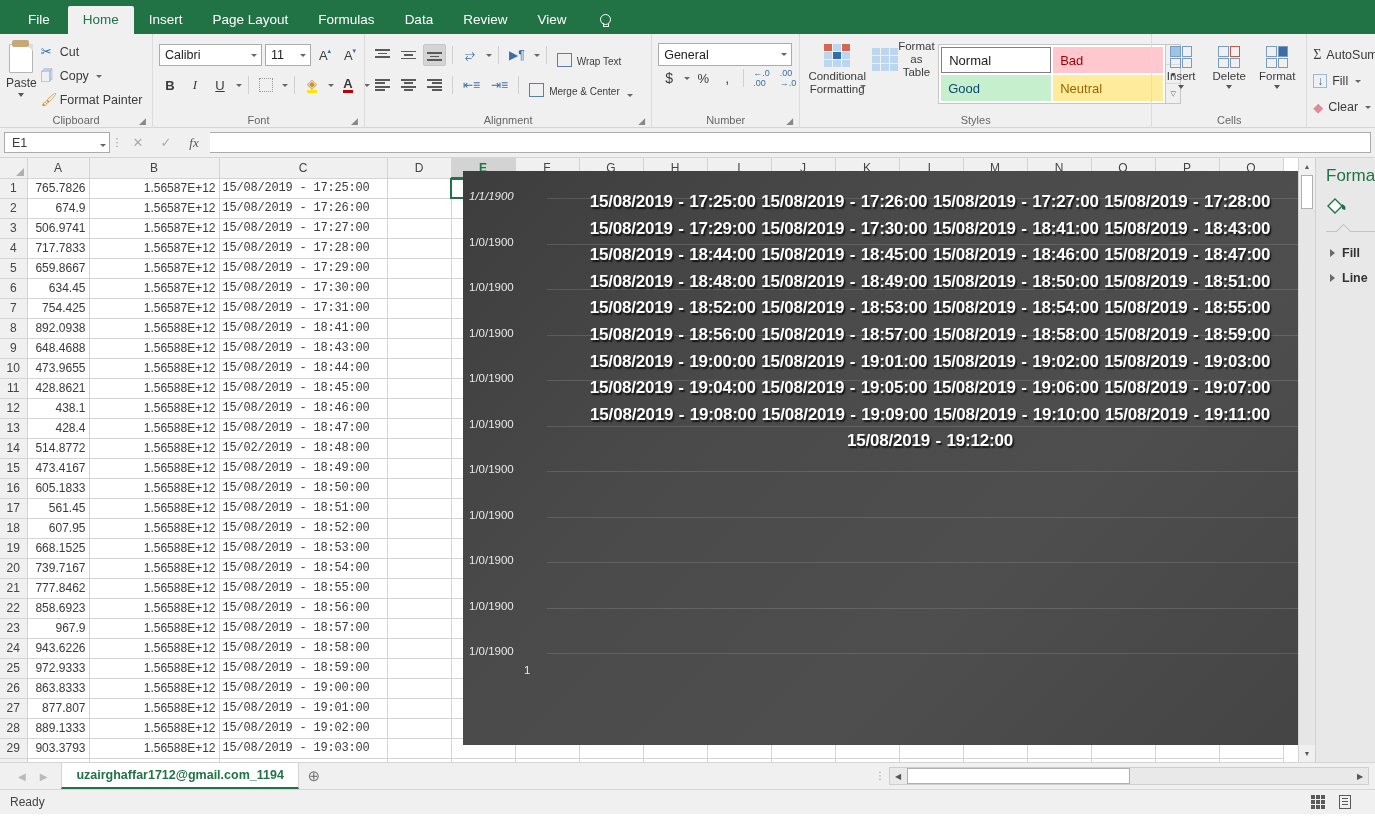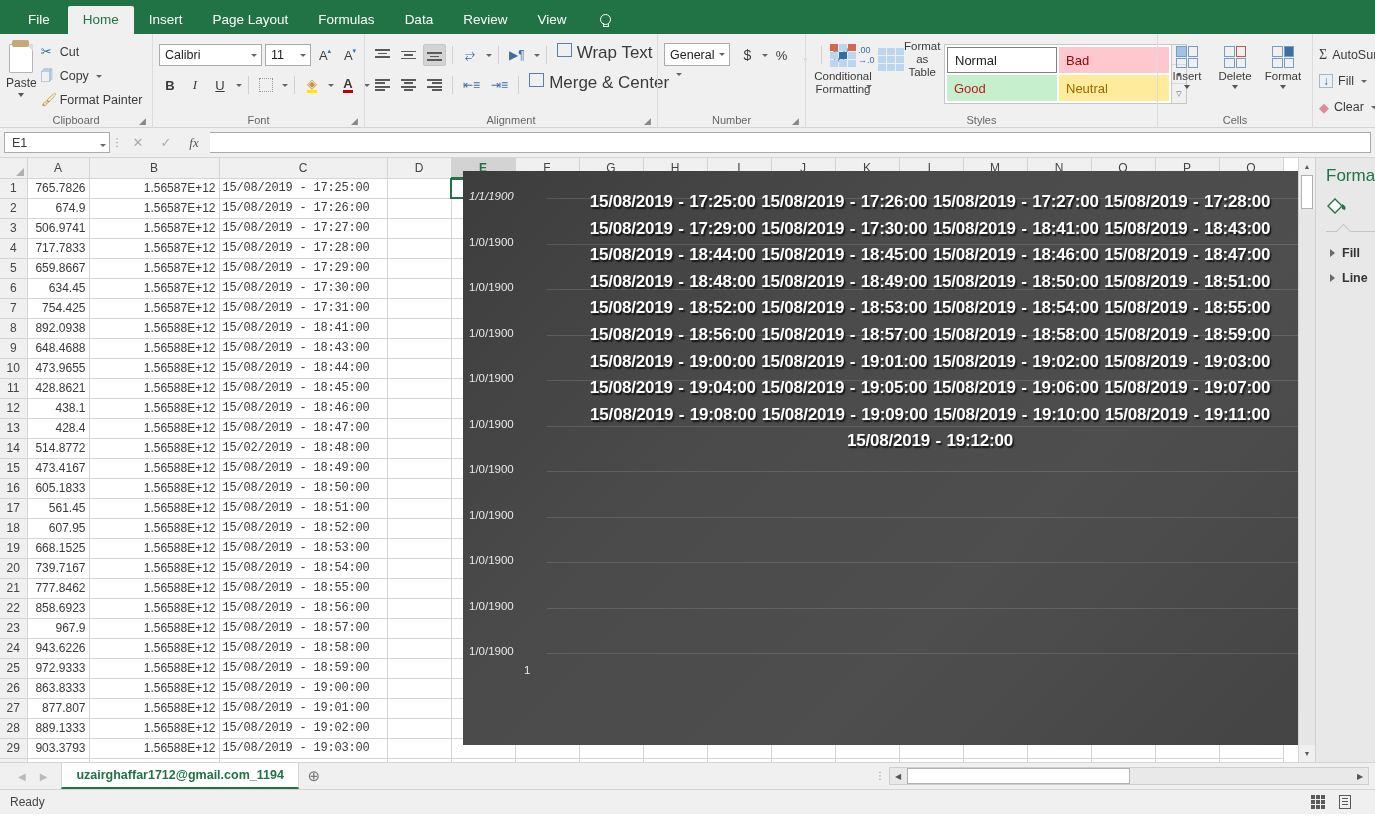--- a/index.html
+++ b/index.html
@@ -59,40 +59,40 @@
 
   
   .alnbars{width:15px;height:12px;display:flex;flex-direction:column;justify-content:space-between;}
   .alnbars i{display:block;height:1.6px;background:#5a5a5a;}
   .ab-l i:nth-child(1){width:100%}.ab-l i:nth-child(2){width:65%}.ab-l i:nth-child(3){width:100%}.ab-l i:nth-child(4){width:65%}
   .ab-c i{margin:0 auto}.ab-c i:nth-child(1){width:100%}.ab-c i:nth-child(2){width:60%}.ab-c i:nth-child(3){width:100%}.ab-c i:nth-child(4){width:60%}
   .ab-r i{margin-left:auto}.ab-r i:nth-child(1){width:100%}.ab-r i:nth-child(2){width:65%}.ab-r i:nth-child(3){width:100%}.ab-r i:nth-child(4){width:65%}
   .ab-t{justify-content:flex-start;gap:2px}
   .ab-m{justify-content:center;gap:2px}
   .ab-b{justify-content:flex-end;gap:2px}
-  .wrapbtn{display:flex;align-items:flex-start;gap:5px;font-size:17px;height:24px;padding:0 4px;cursor:default;white-space:nowrap;}
+  .wrapbtn{display:flex;align-items:flex-end;gap:5px;font-size:10px;height:24px;padding:0 4px;cursor:default;white-space:nowrap;}
   .sqico{width:15px;height:14px;border:1.3px solid #5a7fa8;position:relative;display:inline-block;}
 
   
   .numrow2{display:flex;align-items:center;gap:2px;height:24px;}
   .pct{font-size:13px;}
 
   
   .cfico{width:30px;height:30px;display:flex;align-items:center;justify-content:center;}
   .cfcell{display:grid;grid-template-columns:repeat(3,8px);grid-template-rows:repeat(3,7px);gap:1px;}
   .cfcell div{background:#bcd6ef;}
   .cfcell div.r{background:#d4674f;}
   .cfcell div.b{background:#2f6fad;}
   .tileslbl{font-size:11.5px;text-align:center;line-height:13px;width:62px;}
   .gallery{display:flex;}
   .gal{display:grid;grid-template-columns:110px 110px;grid-template-rows:26px 26px;gap:2px;border:1px solid #c6c6c6;background:#fff;padding:2px;}
   .galcell{display:flex;align-items:center;padding-left:7px;font-size:13px;}
   .gc-normal{background:#fff;border:1.5px solid #7f7f7f;color:#222;}
   .gc-bad{background:#ffc7ce;color:#9c0006;}
-  .gc-good{background:#c6efce;color:#b91c1c;}
+  .gc-good{background:#c6efce;color:#0c4a6e;}
   .gc-neutral{background:#ffeb9c;color:#9c6500;}
   .galscroll{display:flex;flex-direction:column;width:15px;border:1px solid #c6c6c6;border-left:none;background:#f0f0f0;}
   .galscroll div{flex:1;display:flex;align-items:center;justify-content:center;font-size:7px;color:#555;border-bottom:1px solid #d9d9d9;}
   .galscroll div:last-child{border-bottom:none;}
 
   
   .cellbtn{display:flex;flex-direction:column;align-items:center;width:46px;font-size:11.5px;cursor:default;}
   .cellico{width:26px;height:26px;position:relative;}
   .grid3{position:absolute;inset:2px;display:grid;grid-template-columns:repeat(2,1fr);grid-template-rows:repeat(2,1fr);gap:1px;}
   .grid3 div{border:1px solid #7a9cc0;}
@@ -350,21 +350,21 @@
             <span>Merge &amp; Center</span>
             <span class="smallcaret"></span>
           </div>
         </div>
       </div>
       <div class="gtitle">Alignment</div>
       <div class="dlg">◢</div>
     </div>
 
     <div class="grp" style="width:148px">
-      <div class="gbody" style="flex-direction:row;gap:6px;padding-top:5px">
+      <div class="gbody" style="flex-direction:column;padding-top:5px">
         <div class="combo" style="width:134px;height:23px">
           <span class="cv">General</span>
           <span class="cb">
               <span class="smallcaret"></span>
             </span>
         </div>
         <div class="numrow2">
           <div class="btn" style="font-size:14px">$</div>
           <span class="smallcaret"></span>
           <div class="btn pct">%</div>

